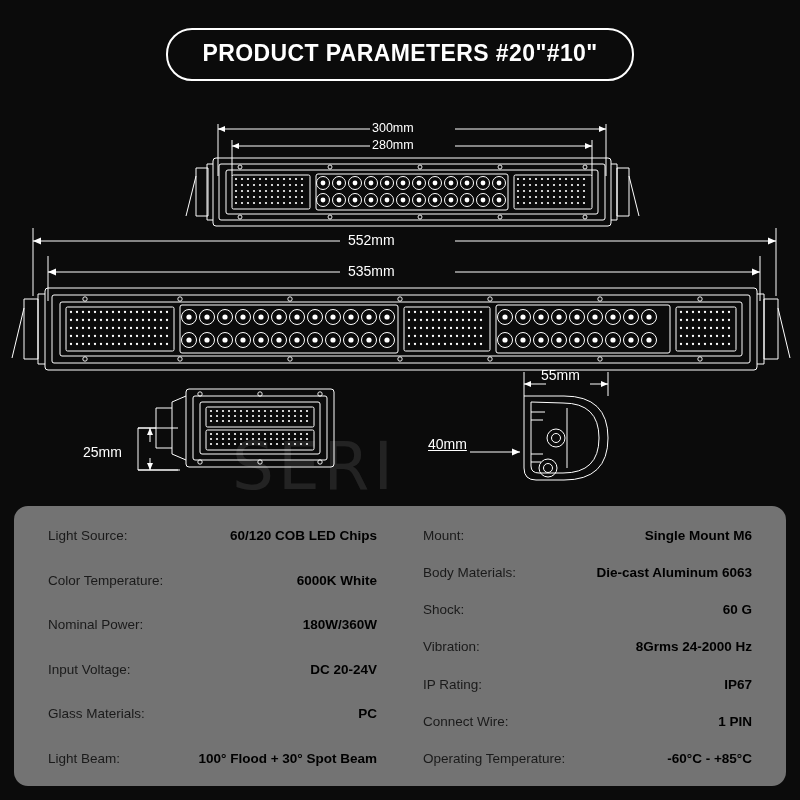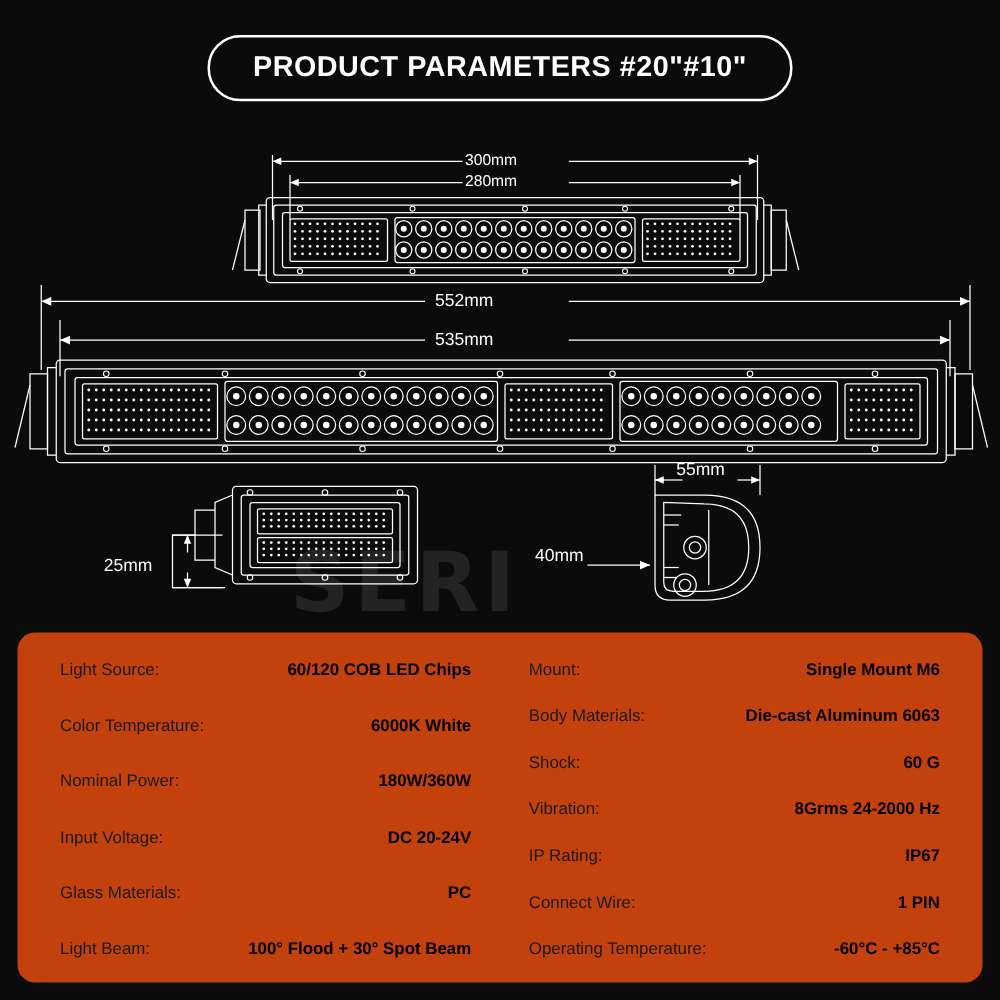--- a/index.html
+++ b/index.html
@@ -47,21 +47,21 @@
     top: 96px;
     left: 0;
     width: 800px;
     height: 400px;
   }
   .wm {
     position: absolute;
     left: 232px;
     top: 332px;
     font-size: 66px;
-    font-weight: bold;
+    font-weight: normal;
     color: rgba(255,255,255,0.10);
     letter-spacing: 4px;
     font-family: "DejaVu Sans", sans-serif;
   }
 
   .dim-label {
     position: absolute;
     color: #ffffff;
     font-size: 12.5px;
     font-family: "Liberation Sans", sans-serif;
@@ -69,21 +69,21 @@
   }
   .dim-label.big { font-size: 14px; }
 
   
   .specs {
     position: absolute;
     left: 14px;
     top: 506px;
     width: 772px;
     height: 280px;
-    background: #c2410c;
+    background: #737373;
     border-radius: 14px;
     padding: 0;
     box-sizing: border-box;
   }
   .spec-grid {
     display: grid;
     grid-template-columns: 1fr 1fr;
     column-gap: 46px;
     padding: 16px 34px 10px 34px;
     box-sizing: border-box;
@@ -965,21 +965,21 @@
         </g>
       </g>
     </svg>
 
     
     <div class="dim-label" style="left:372px; top:25px;">300mm</div>
     <div class="dim-label" style="left:372px; top:42px;">280mm</div>
     <div class="dim-label big" style="left:348px; top:136px;">552mm</div>
     <div class="dim-label big" style="left:348px; top:167px;">535mm</div>
     <div class="dim-label big" style="left:541px; top:271px;">55mm</div>
-    <div class="dim-label big" style="left:428px; top:340px;">40mm</div>
+    <div class="dim-label big" style="left:428px; top:340px;text-decoration:underline;">40mm</div>
     <div class="dim-label big" style="left:83px; top:348px;">25mm</div>
   </div>
 
   <div class="specs">
     <div class="spec-grid">
 
       <div class="spec-col">
         <div class="spec-row">
           <span class="spec-key">Light Source:</span>
           <span class="spec-val">60/120 COB LED Chips</span>

